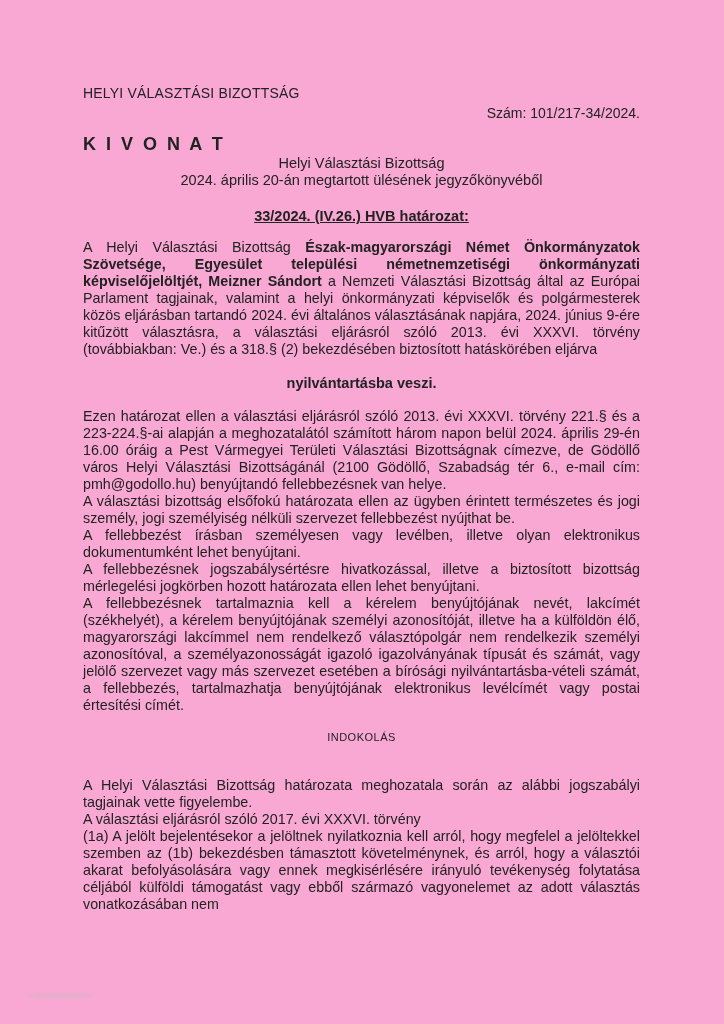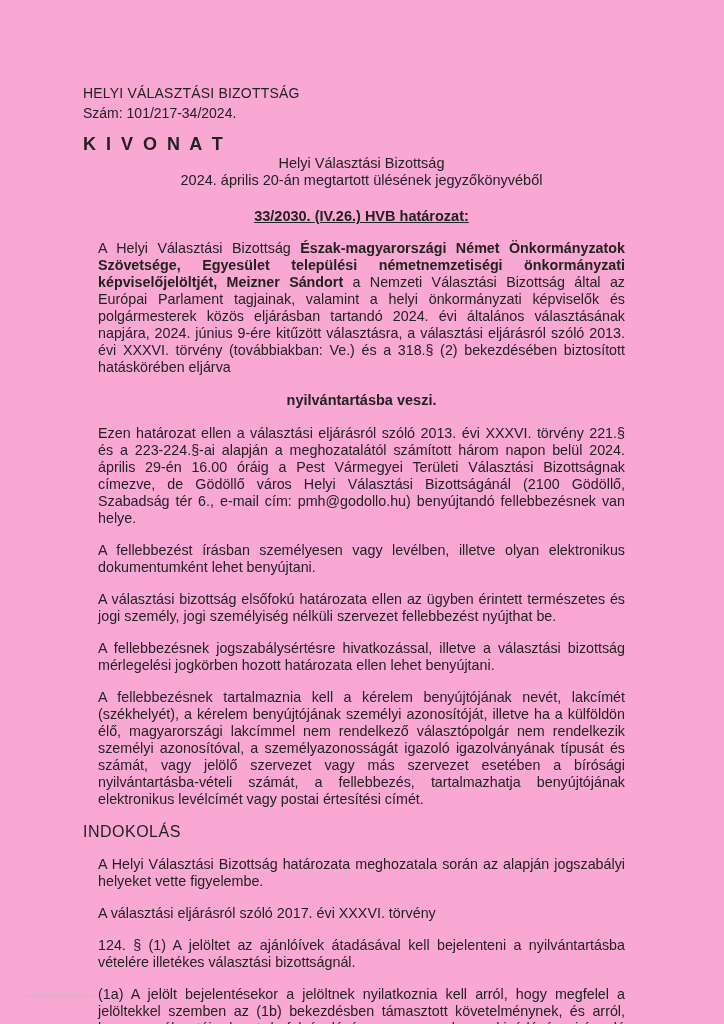--- a/index.html
+++ b/index.html
@@ -21,20 +21,21 @@
   }
   .org-line {
     font-size: 14px;
     line-height: 19px;
     letter-spacing: 0.2px;
   }
   .doc-number {
     font-size: 14px;
     line-height: 19px;
     margin-top: 1px;
+    text-align: right;
   }
   .kivonat {
     text-align: left;
     font-weight: bold;
     font-size: 18px;
     line-height: 22px;
     letter-spacing: 2.5px;
     margin-top: 10px;
   }
   .subtitle {
@@ -48,36 +49,37 @@
     font-size: 14.5px;
     line-height: 18px;
     margin-top: 18px;
     margin-bottom: 14px;
   }
   .decision-heading .u { text-decoration: underline; }
   .body-para {
     text-align: justify;
     font-size: 14.3px;
     line-height: 17px;
-    margin: 15px;
+    margin: 0;
   }
   .operative {
     text-align: center;
     font-weight: bold;
     font-size: 14.5px;
     line-height: 18px;
-    margin-top: 8px;
+    margin-top: 16px;
     margin-bottom: 16px;
   }
   .section-heading {
-    font-size: 16px;
+    text-align: center;
+    font-size: 11px;
     line-height: 18px;
     letter-spacing: 0.5px;
     margin-top: 14px;
-    margin-bottom: 14px;
+    margin-bottom: 31px;
   }
   .scan-smudge {
     position: absolute;
     left: 25px;
     top: 993px;
     width: 70px;
     height: 5px;
     background: rgba(185,185,185,0.35);
     border-radius: 50%;
     filter: blur(1px);
@@ -93,39 +95,38 @@
       <div class="org-line">HELYI VÁLASZTÁSI BIZOTTSÁG</div>
       <div class="doc-number">Szám: 101/217-34/2024.</div>
     </div>
 
     <div>
       <div class="kivonat">K I V O N A T</div>
       <div class="subtitle">Helyi Választási Bizottság</div>
       <div class="subtitle">2024. április 20-án megtartott ülésének jegyzőkönyvéből</div>
     </div>
 
-    <div class="decision-heading"><span class="u">33/2030. (IV.26.) HVB határozat:</span></div>
+    <div class="decision-heading"><span class="u">33/2024. (IV.26.) HVB határozat:</span></div>
 
     <p class="body-para"><span>A Helyi Választási Bizottság </span><strong>Észak-magyarországi Német Önkormányzatok Szövetsége, Egyesület települési németnemzetiségi önkormányzati képviselőjelöltjét, Meizner Sándort</strong><span> a Nemzeti Választási Bizottság által az Európai Parlament tagjainak, valamint a helyi önkormányzati képviselők és polgármesterek közös eljárásban tartandó 2024. évi általános választásának napjára, 2024. június 9-ére kitűzött választásra, a választási eljárásról szóló 2013. évi XXXVI. törvény (továbbiakban: Ve.) és a 318.§ (2) bekezdésében biztosított hatáskörében eljárva</span></p>
 
     <div class="operative">nyilvántartásba veszi.</div>
 
     <div>
       <p class="body-para">Ezen határozat ellen a választási eljárásról szóló 2013. évi XXXVI. törvény 221.§ és a 223-224.§-ai alapján a meghozatalától számított három napon belül 2024. április 29-én 16.00 óráig a Pest Vármegyei Területi Választási Bizottságnak címezve, de Gödöllő város Helyi Választási Bizottságánál (2100 Gödöllő, Szabadság tér 6., e-mail cím: pmh@godollo.hu) benyújtandó fellebbezésnek van helye.</p>
+      <p class="body-para">A választási bizottság elsőfokú határozata ellen az ügyben érintett természetes és jogi személy, jogi személyiség nélküli szervezet fellebbezést nyújthat be.</p>
       <p class="body-para">A fellebbezést írásban személyesen vagy levélben, illetve olyan elektronikus dokumentumként lehet benyújtani.</p>
-      <p class="body-para">A választási bizottság elsőfokú határozata ellen az ügyben érintett természetes és jogi személy, jogi személyiség nélküli szervezet fellebbezést nyújthat be.</p>
-      <p class="body-para">A fellebbezésnek jogszabálysértésre hivatkozással, illetve a választási bizottság mérlegelési jogkörben hozott határozata ellen lehet benyújtani.</p>
+      <p class="body-para">A fellebbezésnek jogszabálysértésre hivatkozással, illetve a biztosított bizottság mérlegelési jogkörben hozott határozata ellen lehet benyújtani.</p>
       <p class="body-para">A fellebbezésnek tartalmaznia kell a kérelem benyújtójának nevét, lakcímét (székhelyét), a kérelem benyújtójának személyi azonosítóját, illetve ha a külföldön élő, magyarországi lakcímmel nem rendelkező választópolgár nem rendelkezik személyi azonosítóval, a személyazonosságát igazoló igazolványának típusát és számát, vagy jelölő szervezet vagy más szervezet esetében a bírósági nyilvántartásba-vételi számát, a fellebbezés, tartalmazhatja benyújtójának elektronikus levélcímét vagy postai értesítési címét.</p>
     </div>
 
     <div class="section-heading">INDOKOLÁS</div>
 
     <div>
-      <p class="body-para">A Helyi Választási Bizottság határozata meghozatala során az alapján jogszabályi helyeket vette figyelembe.</p>
+      <p class="body-para">A Helyi Választási Bizottság határozata meghozatala során az alábbi jogszabályi tagjainak vette figyelembe.</p>
       <p class="body-para">A választási eljárásról szóló 2017. évi XXXVI. törvény</p>
-      <p class="body-para">124. § (1) A jelöltet az ajánlóívek átadásával kell bejelenteni a nyilvántartásba vételére illetékes választási bizottságnál.</p>
       <p class="body-para">(1a) A jelölt bejelentésekor a jelöltnek nyilatkoznia kell arról, hogy megfelel a jelöltekkel szemben az (1b) bekezdésben támasztott követelménynek, és arról, hogy a választói akarat befolyásolására vagy ennek megkisérlésére irányuló tevékenység folytatása céljából külföldi támogatást vagy ebből származó vagyonelemet az adott választás vonatkozásában nem</p>
     </div>
 
   </div>
 
   <div class="scan-smudge"></div>
 </div>
 
 </body></html>

